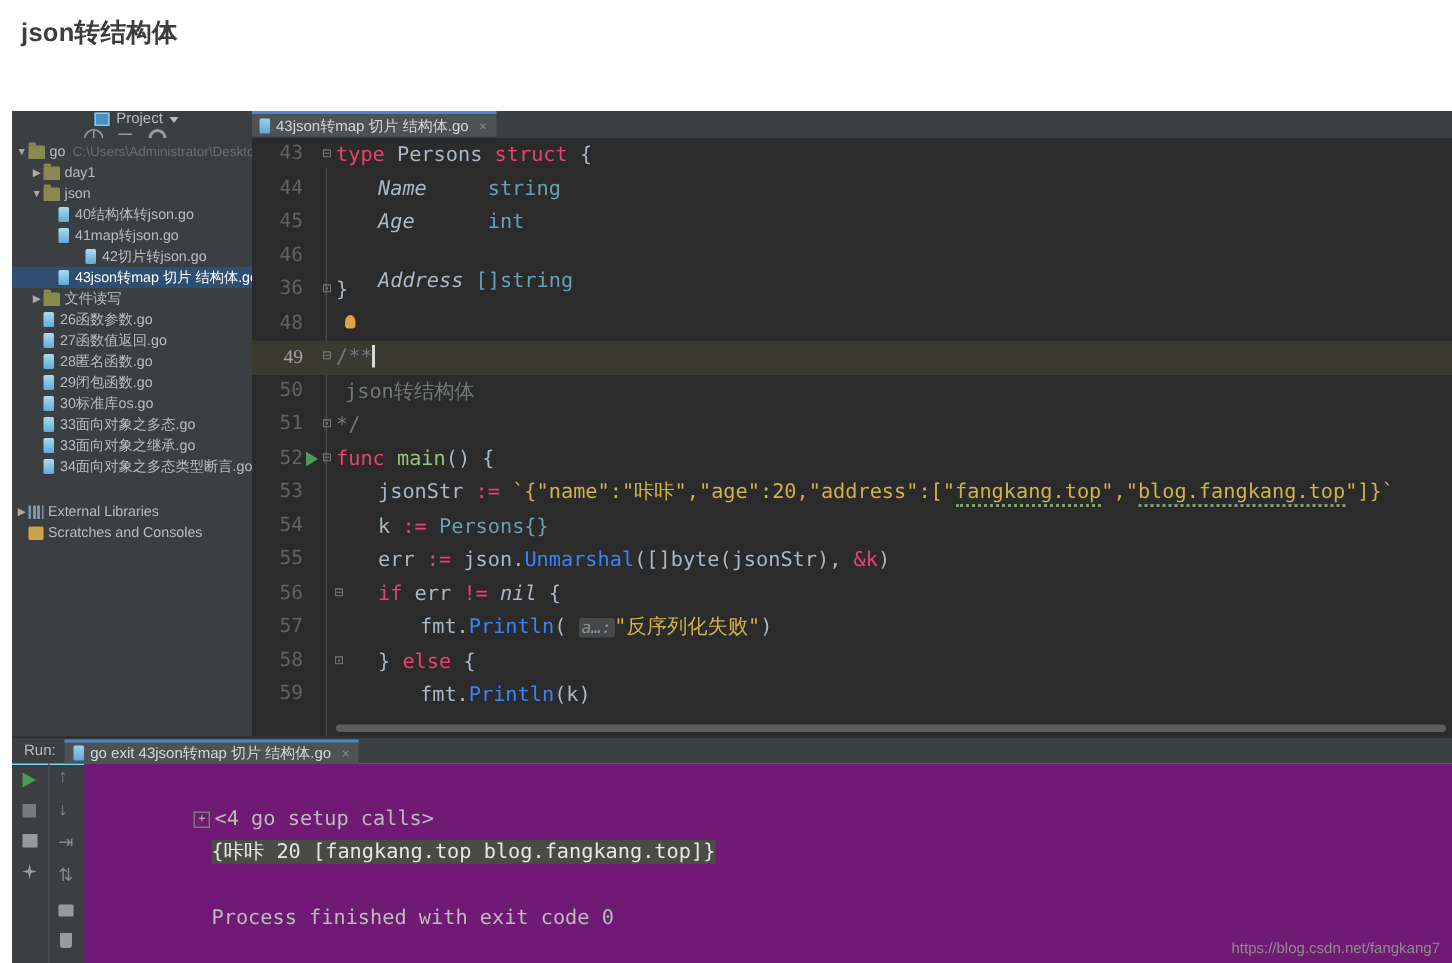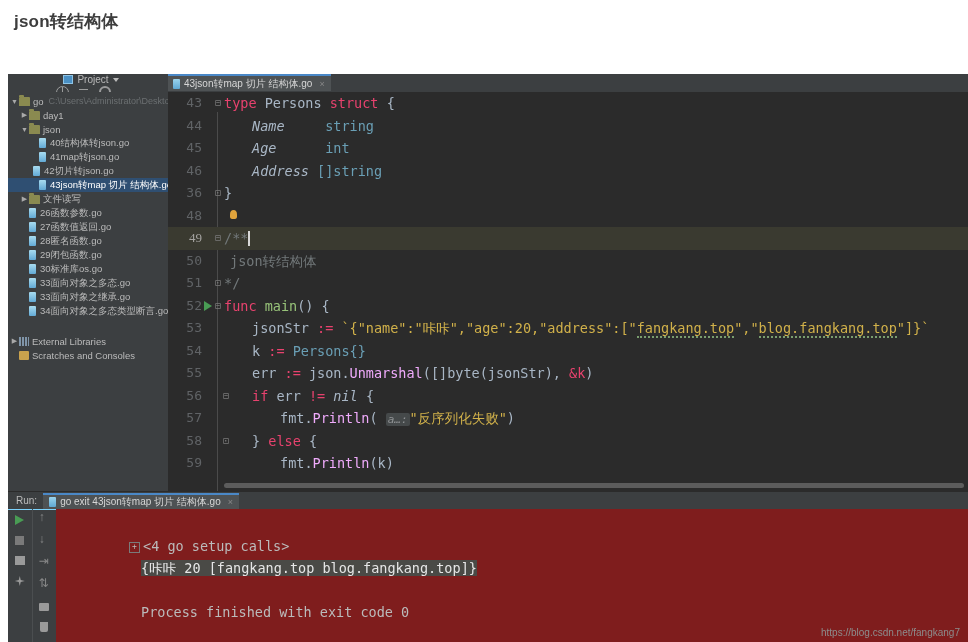--- a/index.html
+++ b/index.html
@@ -200,21 +200,21 @@
     width: 1px; background: #4b4b4b;
   }
   .caret {
     display: inline-block; width: 1.5px; height: 15px;
     background: #d8d8d8; vertical-align: -3px;
   }
   .kw2   { color: #e8426e; }
   .typ   { color: #a9b7c6; font-style: italic; }
   .bi    { color: #6a9fb5; }
   .fn    { color: #98c379; }
-  .call  { color: #f0abfc; }
+  .call  { color: #3b82f6; }
   .str   { color: #d1b14a; }
   .cmt   { color: #72787a; }
   .pkg   { color: #a9b7c6; }
   .amp   { color: #e8426e; }
   .hint  {
     background: #45494a; color: #8f9294; border-radius: 2px;
     font-size: 11px; padding: 0 2px; font-style: italic;
   }
   .sq { border-bottom: 2px dotted #7a9e6f; }
 
@@ -260,21 +260,21 @@
   .pin-g  { width: 10px; height: 10px; background: #9a9a9a; clip-path: polygon(50% 0,60% 40%,100% 50%,60% 60%,50% 100%,40% 60%,0 50%,40% 40%); }
   .up-g:before   { content:"↑"; position:absolute; left:0; top:-5px; color:#9a9a9a; font-size:12px; }
   .down-g:before { content:"↓"; position:absolute; left:0; top:-5px; color:#9a9a9a; font-size:12px; }
   .wrap-g:before { content:"⇥"; position:absolute; left:0; top:-5px; color:#9a9a9a; font-size:12px; }
   .sort-g:before { content:"⇅"; position:absolute; left:0; top:-5px; color:#9a9a9a; font-size:12px; }
   .print-g { width: 10px; height: 8px; background: #9a9a9a; border-radius: 1px; }
   .trash-g { width: 8px; height: 10px; background: #9a9a9a; border-radius: 0 0 2px 2px; }
 
   .console {
     position: absolute; left: 48px; top: 17px; right: 0; bottom: 0;
-    background: #7f1d1d;
+    background: #701a75;
     font-family: "DejaVu Sans Mono", "Liberation Mono", monospace;
     font-size: 13.5px;
     color: #bbbbbb;
     padding-top: 4px;
     overflow: hidden;
   }
   .oline { height: 22px; line-height: 22px; white-space: pre; padding-left: 8px; }
   .plusbox {
     display: inline-block; width: 9px; height: 9px;
     border: 1px solid #7a7a7a; color: #bbb;
@@ -339,21 +339,21 @@
       <div class="trow" style="padding-left: 22px;">
         <span class="arrow none">▶</span>
         <span class="gofile"></span>
         <span>40结构体转json.go</span>
       </div>
       <div class="trow" style="padding-left: 22px;">
         <span class="arrow none">▶</span>
         <span class="gofile"></span>
         <span>41map转json.go</span>
       </div>
-      <div class="trow" style="padding-left: 16px;">
+      <div class="trow" style="padding-left: 40px;">
         <span class="arrow none">▶</span>
         <span class="gofile"></span>
         <span>42切片转json.go</span>
       </div>
       <div class="trow sel" style="padding-left: 22px;">
         <span class="arrow none">▶</span>
         <span class="gofile"></span>
         <span>43json转map 切片 结构体.go</span>
       </div>
       <div class="trow" style="padding-left: 12px;">
@@ -427,21 +427,21 @@
       <span class="code" style="left:84px;"><span class="typ">Name</span><span>     </span><span class="bi">string</span></span>
     </div>
 
     <div class="cline">
       <span class="gutter">45</span>
       <span class="code" style="left:84px;"><span class="typ">Age</span><span>      </span><span class="bi">int</span></span>
     </div>
 
     <div class="cline">
       <span class="gutter">46</span>
-      <span class="code" style="left:84px;"><span class="typ">Address</span><span> </span><span class="bi">[]string</span></span>
+      <span class="code" style="left:84px;margin-top:16px;"><span class="typ">Address</span><span> </span><span class="bi">[]string</span></span>
     </div>
 
     <div class="cline">
       <span class="gutter">36</span>
       <span class="fold">⊡</span>
       <span class="code">}</span>
     </div>
 
     <div class="cline">
       <span class="gutter">48</span>

